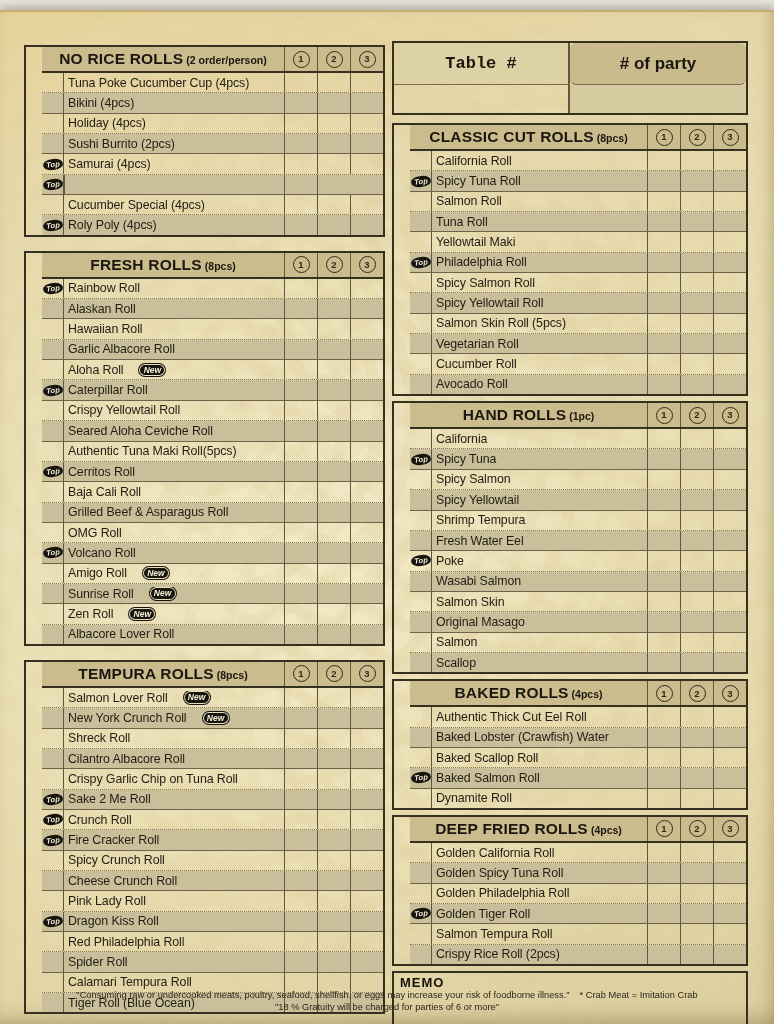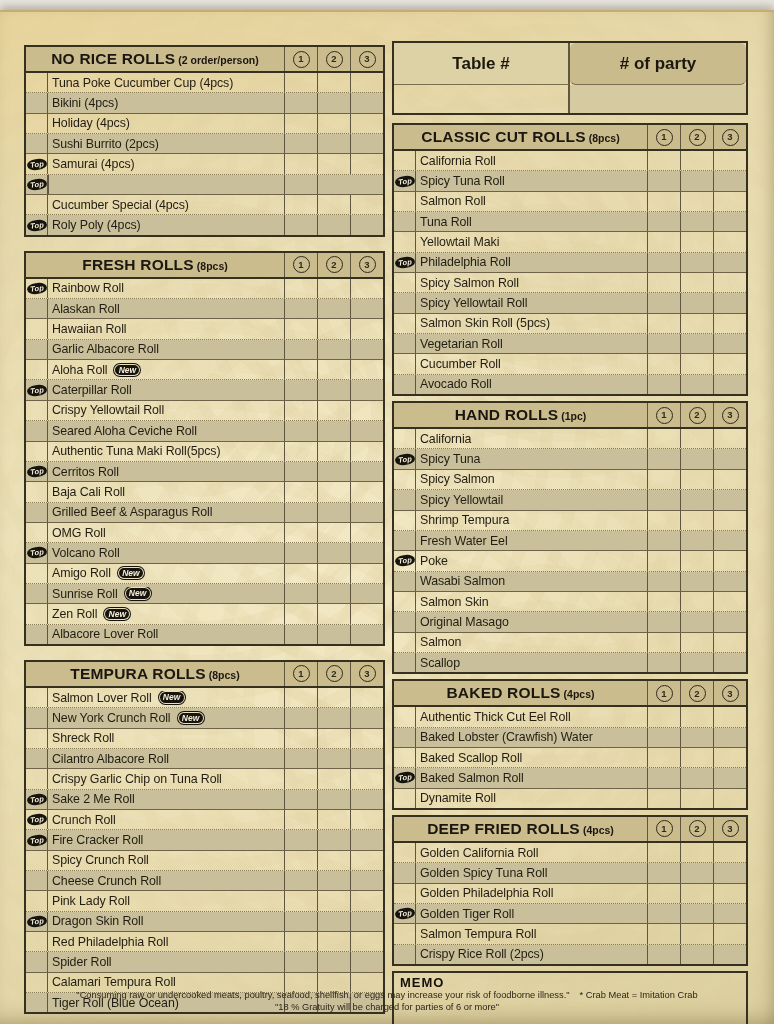--- a/index.html
+++ b/index.html
@@ -21,21 +21,21 @@
       repeating-radial-gradient(circle at 70% 70%, rgba(205,186,132,.20) 0 12px, rgba(0,0,0,0) 12px 36px),
       repeating-radial-gradient(circle at 25% 88%, rgba(205,186,132,.18) 0 12px, rgba(0,0,0,0) 12px 38px);
     -webkit-mask-image:radial-gradient(ellipse at 50% 50%, #000 30%, rgba(0,0,0,.25) 80%);}
   .content{position:relative;display:flex;gap:7px;padding:29px 0 0 24px;}
   .col-left{width:361px;}
   .col-right{width:356px;}
   .col-left{margin-top:4px;}
 
   :root{--ink:#1b1710;--line:#35301f;--line2:#5e5640;--shade:#c9c09b;--headbg:#cbbc8d;}
 
-  .menu-section{border:2px solid var(--line);margin-bottom:14px;background:rgba(0,0,0,0);}
+  .menu-section{border:2px solid var(--line);margin-bottom:14px;background:rgba(0,0,0,0);padding-left:16px;}
   .col-right .menu-section{margin-bottom:5px;}
   .sec-header{display:grid;grid-template-columns:22px 1fr 33px 33px 33px;height:24px;
     background:var(--headbg);border-bottom:2px solid var(--line);align-items:center;}
   .sec-title-cell{grid-column:1/3;text-align:center;white-space:nowrap;color:var(--ink);}
   .sec-title{font-weight:bold;font-size:15.5px;letter-spacing:.2px;}
   .sec-subtitle{font-weight:bold;font-size:10.5px;margin-left:3px;}
   .qty-head{display:flex;align-items:center;justify-content:center;height:100%;
     border-left:1.5px solid var(--line2);}
   .circ{width:15px;height:15px;border:1.6px solid #2e2a1d;border-radius:50%;
     display:inline-flex;align-items:center;justify-content:center;
@@ -46,29 +46,29 @@
   .row:nth-child(even){background:var(--shade);border-bottom:1px solid #6e6348;}
   .rows .row:last-child{border-bottom:none;}
   .badge-cell{height:100%;display:flex;align-items:center;justify-content:center;
     border-right:1px solid var(--line2);}
   .name-cell{padding-left:4px;display:flex;align-items:center;white-space:nowrap;overflow:hidden;}
   .item-name{font-size:12.4px;color:#221d13;letter-spacing:-.1px;}
   .check-cell{height:100%;border-left:1px solid var(--line2);}
   .oval{background:#17140e;color:#f4eed9;font-style:italic;font-weight:bold;
     display:inline-flex;align-items:center;justify-content:center;border-radius:50% / 55%;line-height:1;}
   .top-oval{min-width:20px;height:11px;font-size:7.5px;transform:rotate(-6deg);}
-  .new-oval{min-width:26px;height:12.5px;font-size:8.5px;margin-left:7px;border-radius:9px;
+  .new-oval{min-width:26px;height:12.5px;font-size:8.5px;margin-left:16px;border-radius:9px;
     box-shadow:0 0 0 1px #17140e, inset 0 0 0 1px #e8dfbf;}
 
   
   .table-party{display:grid;grid-template-columns:176px 1fr;border:2px solid var(--line);
     margin-bottom:8px;}
   .tp-head{height:41px;display:flex;align-items:center;justify-content:center;
     font-weight:bold;font-size:17px;color:#1c1810;}
-  .tp-table{background:#ddd2a5;border-right:2px solid var(--line2);border-bottom:1px solid #7a6e4e;}
+  .tp-table{background:#ddd2a5;border-right:2px solid var(--line2);border-bottom:1px solid #7a6e4e;font-family:Liberation Mono, monospace;}
   .tp-party{background:#c9bb8c;border-bottom:1px solid #7a6e4e;border-radius:6px;}
   .tp-input{height:28px;}
   .tp-input-table{border-right:2px solid var(--line2);}
   .tp-input-party{background:#d5caa0;}
 
   
   .memo{border:2px solid var(--line);height:66px;margin-top:1px;padding:2px 6px;}
   .memo-label{font-weight:bold;font-size:13px;letter-spacing:1px;color:#15110a;}
   .memo-area{height:40px;}
 
@@ -486,21 +486,21 @@
                 </div>
                 <div class="check-cell"></div>
                 <div class="check-cell"></div>
                 <div class="check-cell"></div>
               </div>
               <div class="row">
                 <div class="badge-cell">
                   <span class="oval top-oval">Top</span>
                 </div>
                 <div class="name-cell">
-                  <span class="item-name">Dragon Skin Roll</span>
+                  <span class="item-name">Dragon Kiss Roll</span>
                 </div>
                 <div class="check-cell"></div>
                 <div class="check-cell"></div>
                 <div class="check-cell"></div>
               </div>
               <div class="row">
                 <div class="badge-cell"></div>
                 <div class="name-cell">
                   <span class="item-name">Red Philadelphia Roll</span>
                 </div>

